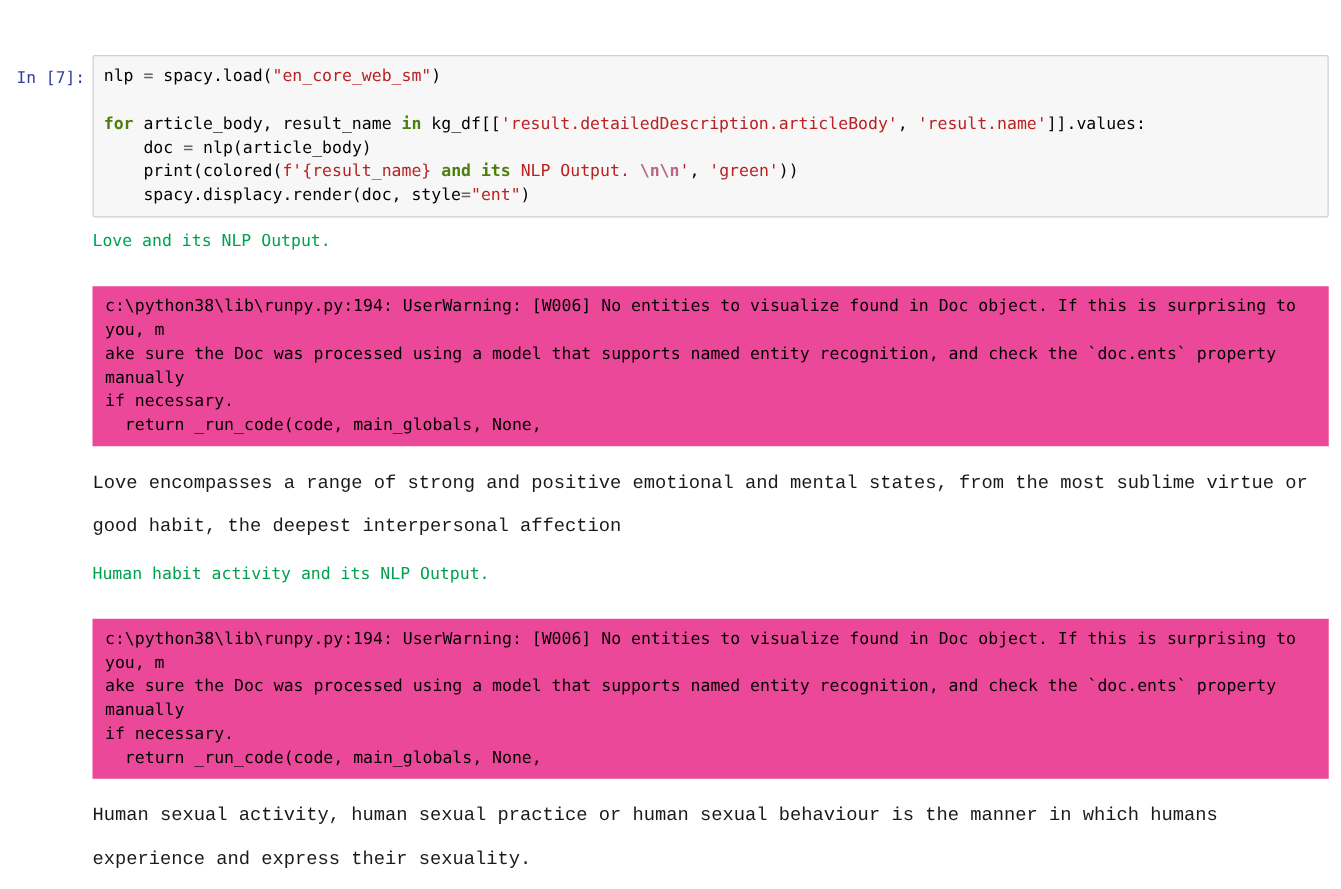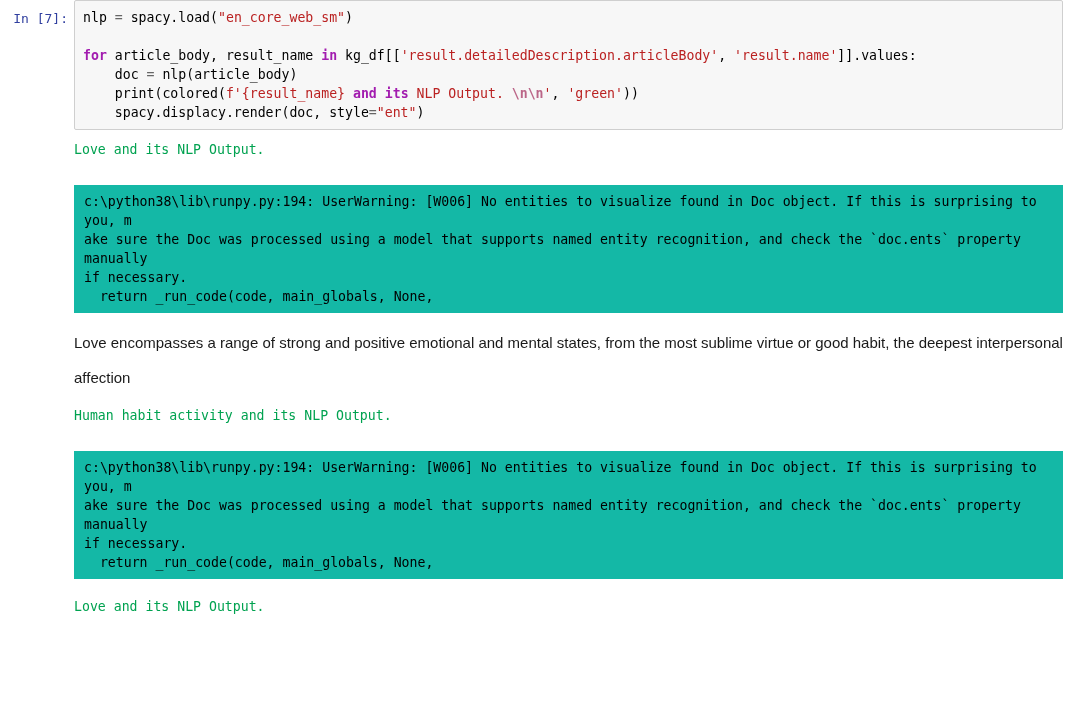--- a/index.html
+++ b/index.html
@@ -18,20 +18,21 @@
 
   
   .notebook {
     position: relative;
     width: 1073px;
   }
 
   .cell-row {
     display: flex;
     align-items: flex-start;
+    margin-top: 44px;
   }
 
   .prompt {
     width: 74px;
     flex: 0 0 74px;
     text-align: right;
     padding-right: 6px;
     box-sizing: border-box;
     font-family: "DejaVu Sans Mono", "Liberation Mono", monospace;
     font-size: 13px;
@@ -56,21 +57,21 @@
     margin: 0;
     font-family: "DejaVu Sans Mono", "Liberation Mono", monospace;
     font-size: 13.2px;
     line-height: 19px;
     white-space: pre;
     color: #000000;
     letter-spacing: 0px;
   }
 
   
-  .t-kw  { color: #a21caf; font-weight: bold; }
+  .t-kw  { color: #4d7c0f; font-weight: bold; }
   .t-str { color: #ba2121; }
   .t-op  { color: #666666; }
   .t-esc { color: #bb6688; font-weight: bold; text-align: right; }
 
   
   .out-row {
     display: flex;
     align-items: flex-end;
   }
   .out-gutter {
@@ -87,33 +88,33 @@
     font-family: "DejaVu Sans Mono", "Liberation Mono", monospace;
     font-size: 13.2px;
     line-height: 19px;
     color: #00a250;
     white-space: pre-wrap;
     padding: 0;
   }
 
   pre.stderr {
     margin: 0;
-    background: #14b8a6;
+    background: #ec4899;
     color: #000000;
     font-family: "DejaVu Sans Mono", "Liberation Mono", monospace;
     font-size: 13.2px;
     line-height: 19px;
     white-space: pre-wrap;
     padding: 7px 6px 7px 10px;
     box-sizing: border-box;
   }
 
   
   .displacy {
-    font-family: Liberation Sans, sans-serif;
+    font-family: Liberation Mono, monospace;
     font-size: 15px;
     line-height: 2.35;
     direction: ltr;
     color: #1a1a1a;
     padding: 0 0 0 0;
   }
   .displacy.plain {
     line-height: 2.35;
   }
 
@@ -187,20 +188,28 @@
     <div class="out-body">
       <pre class="stderr">c:\python38\lib\runpy.py:194: UserWarning: [W006] No entities to visualize found in Doc object. If this is surprising to you, m
 ake sure the Doc was processed using a model that supports named entity recognition, and check the `doc.ents` property manually
 if necessary.
   return _run_code(code, main_globals, None,</pre>
     </div>
   </div>
 
   <div class="spacer-12"></div>
 
+  <div class="out-row">
+    <div class="out-gutter"></div>
+    <div class="out-body">
+      <div class="displacy plain">
+        <div>Human sexual activity, human sexual practice or human sexual behaviour is the manner in which humans experience and express their sexuality.</div>
+      </div>
+    </div>
+  </div>
 
   <div class="spacer-6"></div>
 
   <div class="out-row">
     <div class="out-gutter"></div>
     <div class="out-body">
       <pre class="stdout-green">Love and its NLP Output.</pre>
     </div>
   </div>
 

